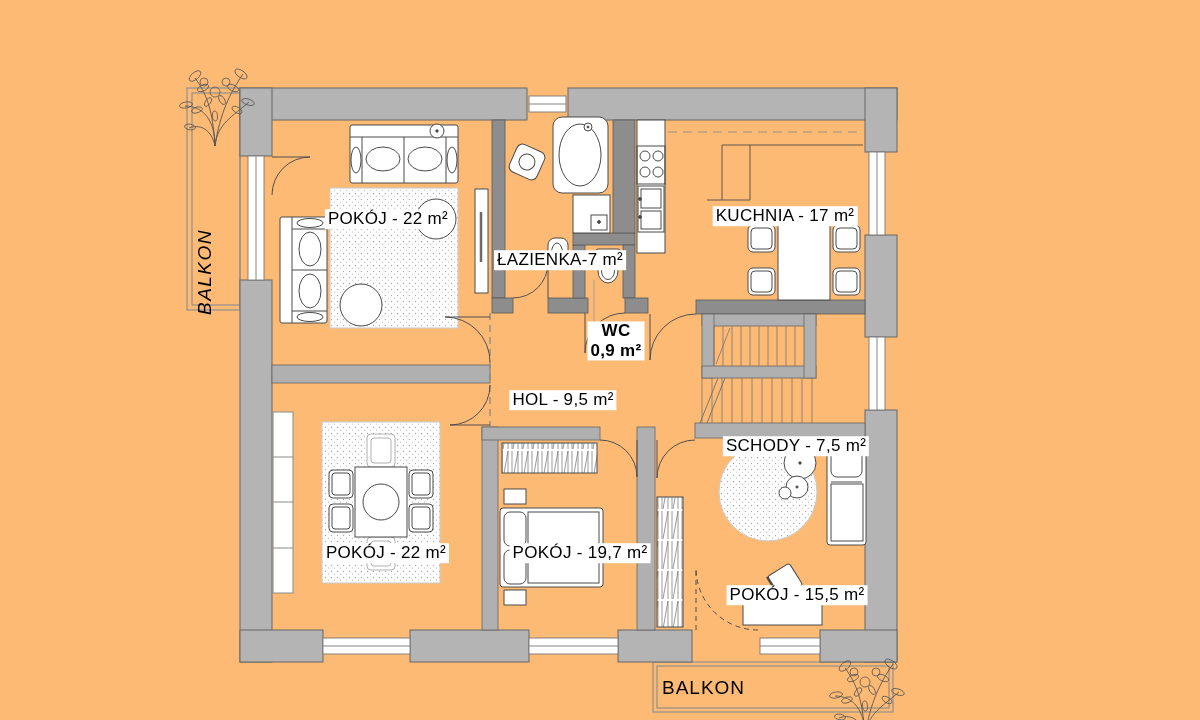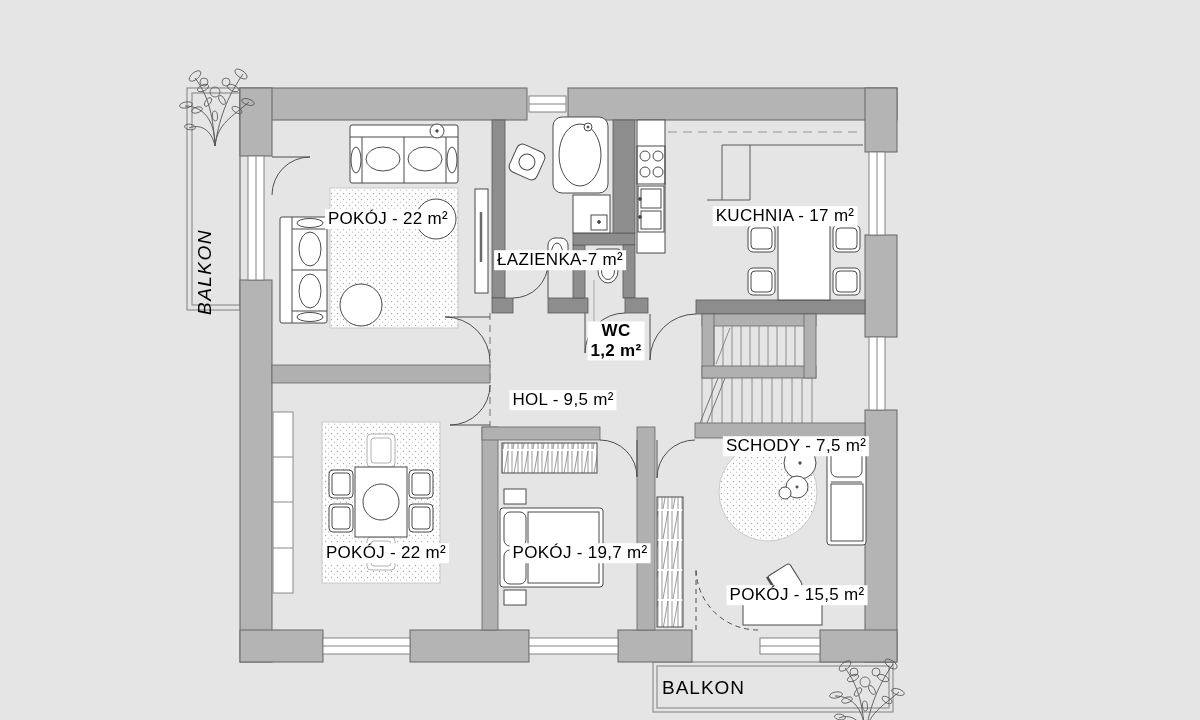--- a/index.html
+++ b/index.html
@@ -1,17 +1,17 @@
 <!DOCTYPE html>
 <html><head>
 <meta charset="utf-8">
 <style>
   html,body{margin:0;padding:0;background:#fff;}
   .stage{
-    position:relative;width:1200px;height:720px;background:#e5e5e5;overflow:hidden;
+    position:relative;width:1200px;height:720px;background:#fdba74;overflow:hidden;
     font-family:"Liberation Sans", sans-serif;
   }
   .stage svg{position:absolute;left:0;top:0;}
   .lbl{
     position:absolute;transform:translate(-50%,-50%);
     font-size:17px;color:#000;white-space:nowrap;letter-spacing:.3px;
     background:#fff;padding:0 3px;line-height:1.15;text-align:center;
   }
   .lbl.nobg{background:transparent;padding:0;}
   .lbl.balkon-v{
@@ -362,21 +362,21 @@
     </g>
   </g>
 
   <use href="#plantShape" x="0" y="0" transform="translate(175,58)"></use>
   <use href="#plantShape" x="0" y="0" transform="translate(825,648) scale(1.0)"></use>
 </svg>
 
   <div class="lbl" style="left:388px;top:219px;">POKÓJ - 22 m²</div>
   <div class="lbl" style="left:560px;top:216px;margin-top:44px;">ŁAZIENKA-7 m²</div>
   <div class="lbl" style="left:785px;top:216px;">KUCHNIA - 17 m²</div>
-  <div class="lbl" style="left:616px;top:341px;font-weight:bold;"><span>WC</span><span class="wc-area">1,2 m²</span></div>
+  <div class="lbl" style="left:616px;top:341px;font-weight:bold;"><span>WC</span><span class="wc-area">0,9 m²</span></div>
   <div class="lbl" style="left:563px;top:400px;">HOL - 9,5 m²</div>
   <div class="lbl" style="left:796px;top:398px;margin-top:48px;">SCHODY - 7,5 m²</div>
   <div class="lbl" style="left:386px;top:553px;">POKÓJ - 22 m²</div>
   <div class="lbl" style="left:580px;top:553px;">POKÓJ - 19,7 m²</div>
   <div class="lbl" style="left:797px;top:551px;margin-top:44px;">POKÓJ - 15,5 m²</div>
   <div class="lbl nobg balkon-v" style="left:205px;top:272px;">BALKON</div>
   <div class="lbl nobg balkon-h" style="left:662px;top:677px;">BALKON</div>
 </div>
 
 </body></html>

